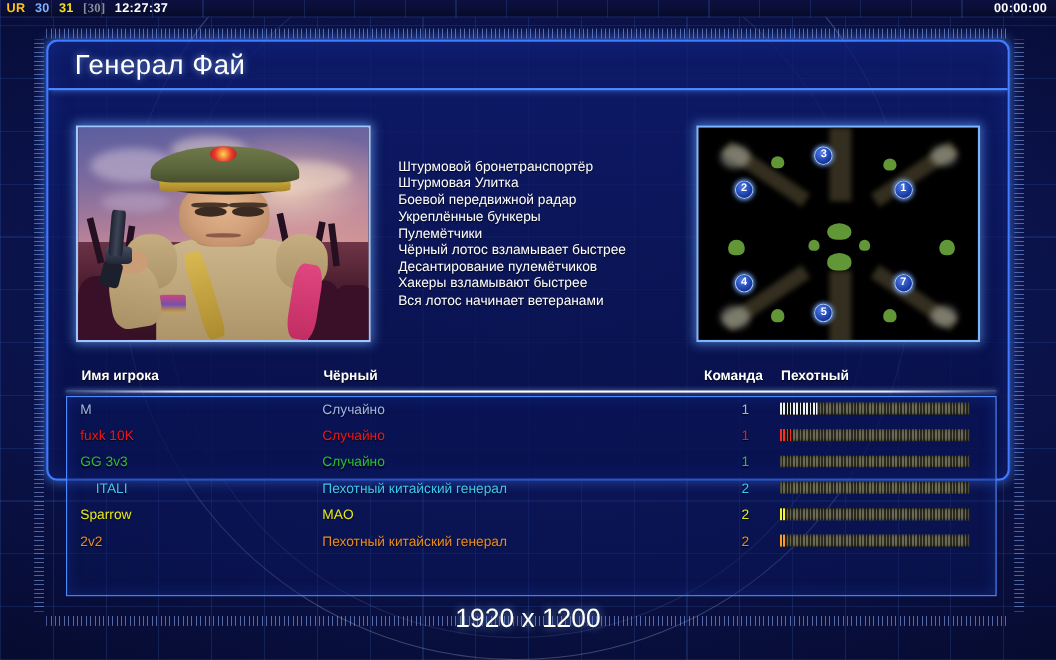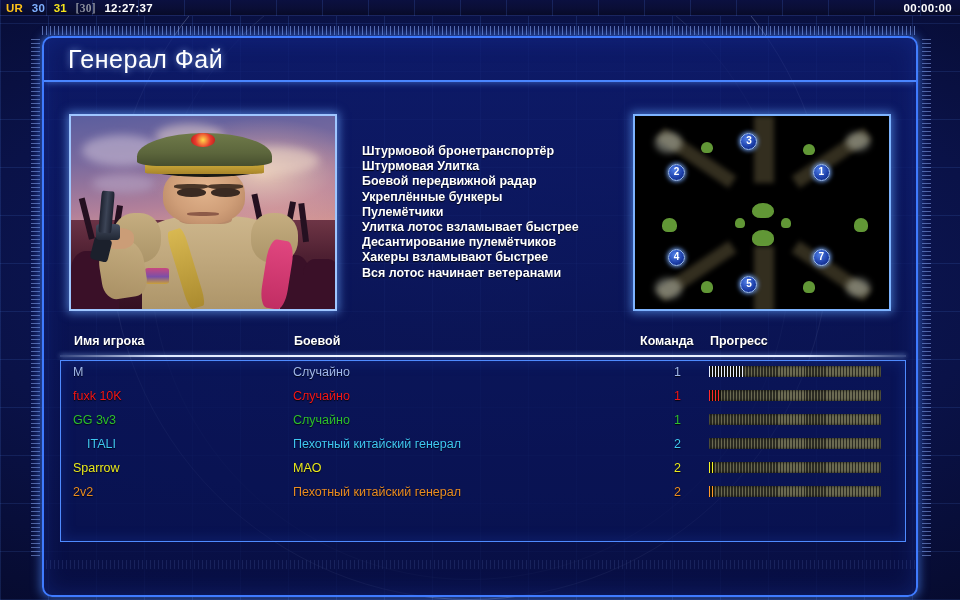--- a/index.html
+++ b/index.html
@@ -58,21 +58,21 @@
        rgba(150,180,255,.55) 0 1px, transparent 1px 4px);
     pointer-events:none;
   }
   .ruler.v {
     background:repeating-linear-gradient(0deg,
        rgba(150,180,255,.5) 0 1px, transparent 1px 4px);
   }
 
   
   #panel {
-    position:absolute; left:42px; top:36px; width:876px; height:561px;
+    position:absolute; left:42px; top:36px; width:876px; height:401px;
     border:2px solid #3f7bff;
     border-radius:10px;
     background:linear-gradient(180deg, rgba(14,28,112,.80) 0%, rgba(10,20,86,.72) 50%, rgba(8,15,70,.80) 100%);
     box-shadow:0 0 10px 2px rgba(80,140,255,.55), inset 0 0 22px rgba(25,55,160,.40);
     z-index:10;
   }
   #panelTitleBar {
     position:absolute; left:0; top:0; width:100%; height:44px;
     border-bottom:2px solid #4a86ff;
     box-shadow:0 2px 6px -1px rgba(90,150,255,.5);
@@ -188,21 +188,21 @@
   .g-gun-grip {
     position:absolute; left:8%; bottom:25%; width:7%; height:12%;
     background:#1b202c; border-radius:18%; transform:rotate(14deg);
   }
 
   
   #abilities {
     position:absolute; left:318px; top:62px; width:290px;
   }
   #abilities li {
-    list-style:none; color:#ffffff; font-size:12.5px; font-weight:bold;
+    list-style:none; color:#ffffff; font-size:12.5px; font-weight:normal;
     line-height:15.2px; white-space:nowrap;
     text-shadow:0 1px 1px rgba(0,0,0,.85);
   }
 
   
   #mapFrame {
     position:absolute; right:25px; top:32px; width:258px; height:197px;
     border:2px solid #7db3ff;
     box-shadow:0 0 9px 2px rgba(100,165,255,.6);
     background:#000; overflow:hidden;
@@ -363,21 +363,21 @@
           <div class="g-gun-barrel"></div>
         </div>
       </div>
 
       <ul id="abilities">
         <li>Штурмовой бронетранспортёр</li>
         <li>Штурмовая Улитка</li>
         <li>Боевой передвижной радар</li>
         <li>Укреплённые бункеры</li>
         <li>Пулемётчики</li>
-        <li>Улитка лотос взламывает быстрее</li>
+        <li>Чёрный лотос взламывает быстрее</li>
         <li>Десантирование пулемётчиков</li>
         <li>Хакеры взламывают быстрее</li>
         <li>Вся лотос начинает ветеранами</li>
       </ul>
 
       <div id="mapFrame">
         <div id="mapImg">
           <div class="mroad" style="left:46%; top:0;   width:8%;  height:34%;"></div>
           <div class="mroad" style="left:46%; top:66%; width:8%;  height:34%;"></div>
           <div class="mroad" style="left:4%;  top:18%; width:36%; height:7%; transform:rotate(34deg);"></div>
@@ -404,23 +404,23 @@
         <div class="mstart" style="left:70%;   top:25%;">1</div>
         <div class="mstart" style="left:13%;   top:69%;">4</div>
         <div class="mstart" style="left:70%;   top:69%;">7</div>
         <div class="mstart" style="left:41.5%; top:83%;">5</div>
       </div>
     </div>
 
     <div id="tableWrap">
       <div id="thead">
         <div style="left:12px;text-align:right;">Имя игрока</div>
-        <div style="left:232px;">Боевой</div>
+        <div style="left:232px;">Чёрный</div>
         <div style="left:578px;">Команда</div>
-        <div style="left:648px;">Прогресс</div>
+        <div style="left:648px;">Пехотный</div>
       </div>
       <div id="headRule"></div>
       <div id="tbody">
           <div class="trow">
             <div class="cell c-name" style="color: rgb(159, 182, 232);">M</div>
             <div class="cell c-army" style="color: rgb(159, 182, 232);">Случайно</div>
             <div class="cell c-team" style="color: rgb(159, 182, 232);">1</div>
             <div class="bar">
               <div class="barfill" style="width: 20%; background: repeating-linear-gradient(90deg, rgb(232, 240, 255) 0px, rgb(232, 240, 255) 1.5px, rgba(0, 0, 0, 0.55) 1.5px, rgba(0, 0, 0, 0.55) 3px);"></div>
             </div>
@@ -462,13 +462,14 @@
             <div class="cell c-army" style="color: rgb(232, 139, 34);">Пехотный китайский генерал</div>
             <div class="cell c-team" style="color: rgb(232, 139, 34);">2</div>
             <div class="bar">
               <div class="barfill" style="width: 3%; background: repeating-linear-gradient(90deg, rgb(255, 154, 42) 0px, rgb(255, 154, 42) 1.5px, rgba(0, 0, 0, 0.55) 1.5px, rgba(0, 0, 0, 0.55) 3px);"></div>
             </div>
           </div>
         </div>
     </div>
   </div>
 
+  <div id="resolution">1920 x 1200</div>
 </div>
 
 </body></html>

